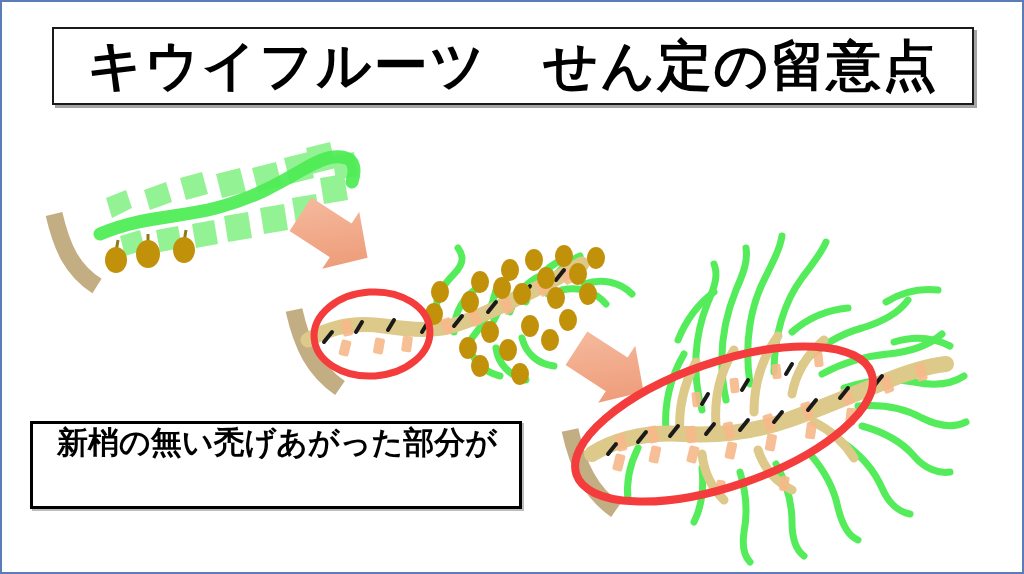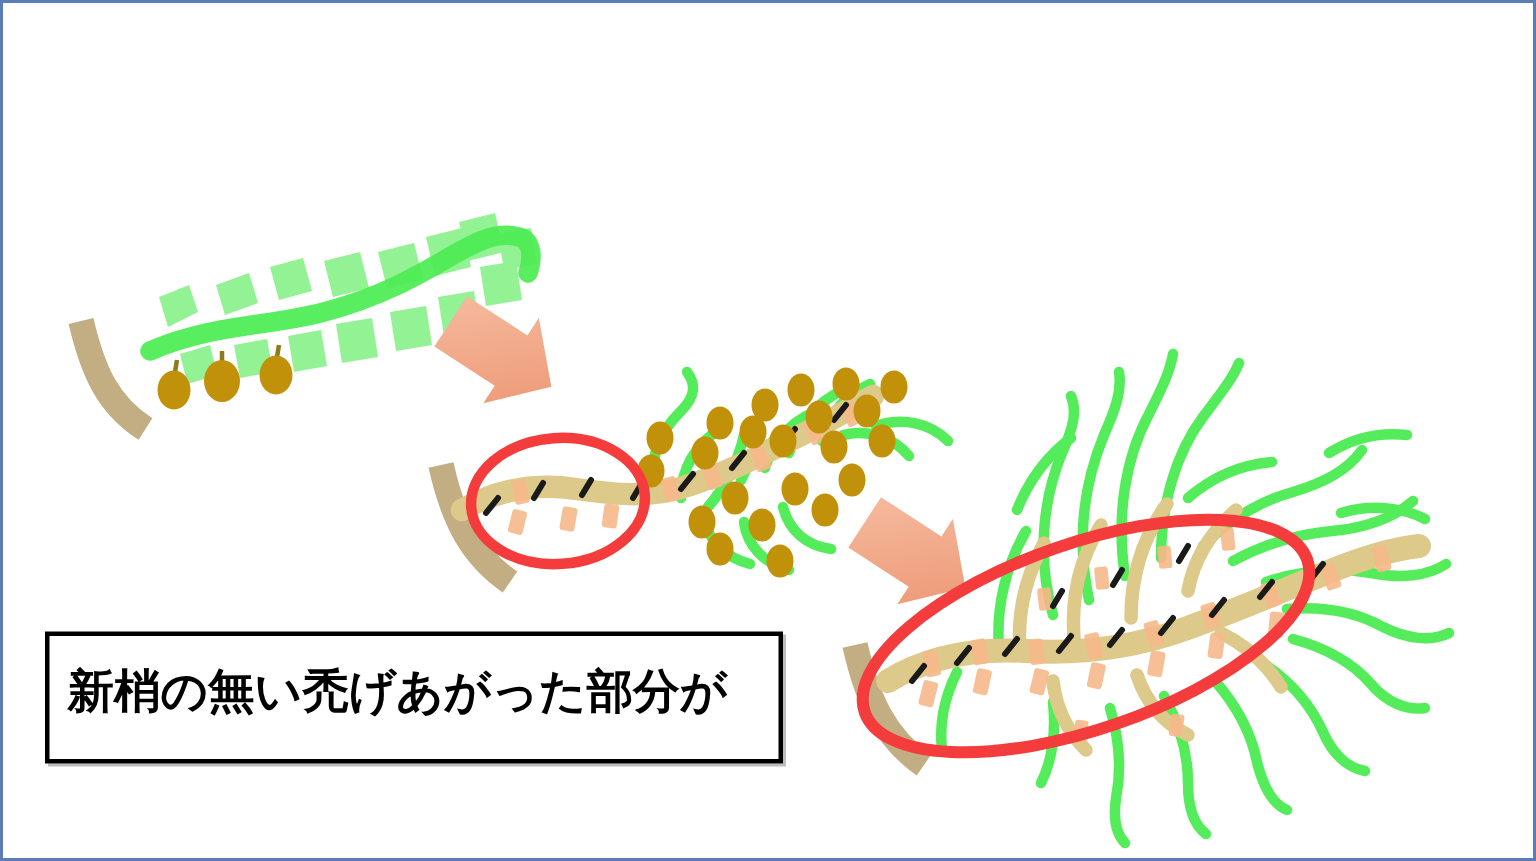--- a/index.html
+++ b/index.html
@@ -58,21 +58,21 @@
     top: 419px;
     width: 492px;
     height: 88px;
     box-sizing: border-box;
     background: #ffffff;
     border: 3px solid #000000;
     box-shadow: 2px 2px 0 rgba(90,90,90,0.4);
     padding: 0 10px 6px 12px;
     z-index: 6;
     display: flex;
-    flex-direction: column;
+    flex-direction: row;
     justify-content: center;
   }
   .caption-line {
     font-family: "DejaVu Sans", "Liberation Sans", sans-serif;
     font-weight: 700;
     font-size: 31px;
     line-height: 1.22;
     color: #000000;
     white-space: pre;
   }
@@ -286,18 +286,21 @@
         <path d="M 872,384 L 880,374"></path>
         <path d="M 700,402 L 706,392"></path>
         <path d="M 740,388 L 746,378"></path>
         <path d="M 784,372 L 790,362"></path>
       </g>
 
       <ellipse cx="722" cy="422" rx="156" ry="62" fill="none" stroke="#f43c3c" stroke-width="8" transform="rotate(-19 722 422)"></ellipse>
     </g>
   </svg>
 
+  <div class="title-box">
+    <span class="title-text">キウイフルーツ　せん定の留意点</span>
+  </div>
 
   <div class="caption-box">
     <span class="caption-line">新梢の無い禿げあがった部分が</span>
   </div>
 
 </div>
 
 </body></html>

